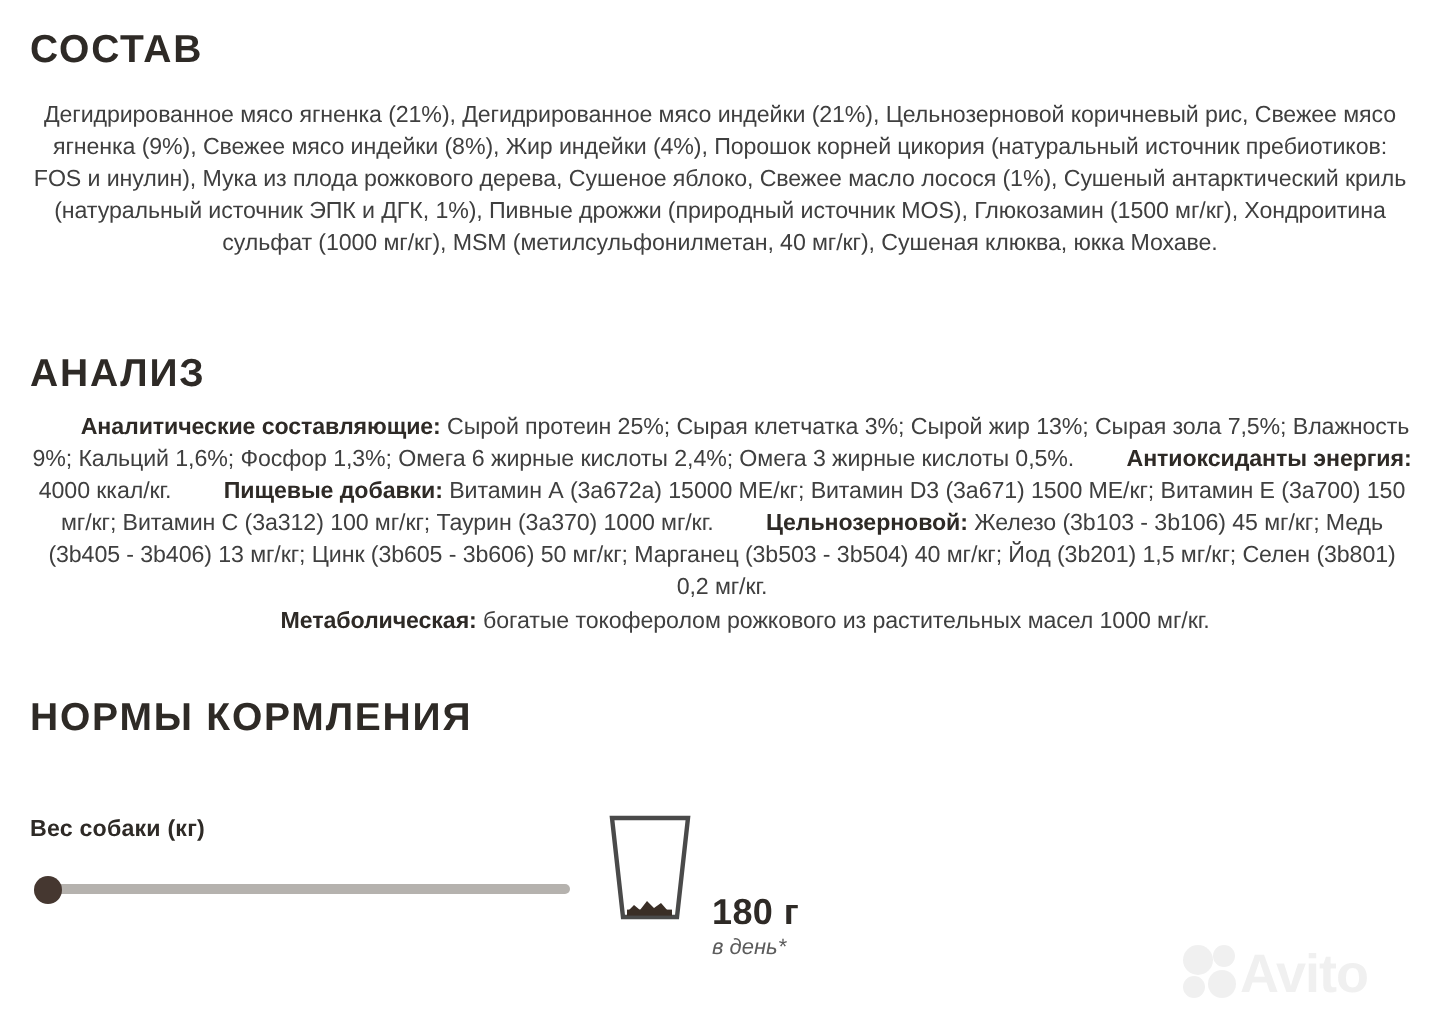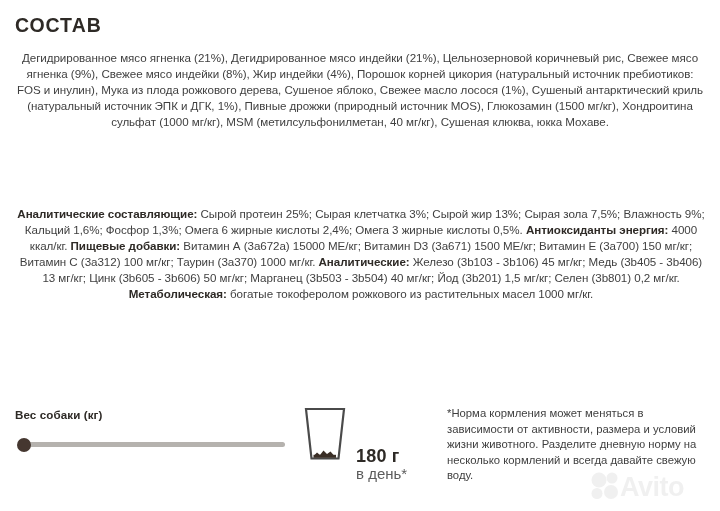--- a/index.html
+++ b/index.html
@@ -37,20 +37,21 @@
   .body-text {
     font-size: 11.6px;
     line-height: 16.1px;
     color: #3f3f3f;
     text-align: center;
     letter-spacing: -0.05px;
   }
   .body-text b {
     font-weight: 700;
     color: #2e2a26;
+    margin-left: 23px;
   }
 
   
   .sec-sostav {
     position: absolute;
     left: 15px;
     top: 16px;
     width: 692px;
   }
   .sec-sostav .section-heading { margin-bottom: 0px; }
@@ -169,24 +170,25 @@
   }
   .amount-value {
     font-size: 18px;
     font-weight: 700;
     color: #2e2a26;
     line-height: 20px;
     letter-spacing: 0.2px;
     margin-top: 32px;
   }
   .amount-unit {
-    font-size: 15px;
+    font-size: 11px;
     color: #5c5c5c;
     line-height: 14px;
     margin-top: 1px;
+    font-style: italic;
   }
 
   
   .note-col {
     position: absolute;
     left: 447px;
     top: 8px;
     width: 262px;
   }
   .note-text {
@@ -226,35 +228,41 @@
 <body>
 
 <div class="page">
 
   <div class="sec-sostav">
     <div class="section-heading">СОСТАВ</div>
   </div>
 
   <div class="sostav-body body-text">Дегидрированное мясо ягненка (21%), Дегидрированное мясо индейки (21%), Цельнозерновой коричневый рис, Свежее мясо ягненка (9%), Свежее мясо индейки (8%), Жир индейки (4%), Порошок корней цикория (натуральный источник пребиотиков: FOS и инулин), Мука из плода рожкового дерева, Сушеное яблоко, Свежее масло лосося (1%), Сушеный антарктический криль (натуральный источник ЭПК и ДГК, 1%), Пивные дрожжи (природный источник MOS), Глюкозамин (1500 мг/кг), Хондроитина сульфат (1000 мг/кг), MSM (метилсульфонилметан, 40 мг/кг), Сушеная клюква, юкка Мохаве.</div>
 
+  <div class="sec-analiz-head">
+    <div class="section-heading">АНАЛИЗ</div>
+  </div>
 
   <div class="analiz-body body-text">
     <b>Аналитические составляющие:</b>
     <span>Сырой протеин 25%; Сырая клетчатка 3%; Сырой жир 13%; Сырая зола 7,5%; Влажность 9%; Кальций 1,6%; Фосфор 1,3%; Омега 6 жирные кислоты 2,4%; Омега 3 жирные кислоты 0,5%.</span>
     <b>Антиоксиданты энергия:</b>
     <span>4000 ккал/кг.</span>
     <b>Пищевые добавки:</b>
     <span>Витамин А (3а672а) 15000 МЕ/кг; Витамин D3 (3а671) 1500 МЕ/кг; Витамин Е (3а700) 150 мг/кг; Витамин С (3а312) 100 мг/кг; Таурин (3а370) 1000 мг/кг.</span>
-    <b>Аналитические:</b>
+    <b>Цельнозерновой:</b>
     <span>Железо (3b103 - 3b106) 45 мг/кг; Медь (3b405 - 3b406) 13 мг/кг; Цинк (3b605 - 3b606) 50 мг/кг; Марганец (3b503 - 3b504) 40 мг/кг; Йод (3b201) 1,5 мг/кг; Селен (3b801) 0,2 мг/кг.</span>
     <br>
     <b>Метаболическая:</b>
     <span>богатые токоферолом рожкового из растительных масел 1000 мг/кг.</span>
   </div>
 
+  <div class="sec-normy-head">
+    <div class="section-heading">НОРМЫ КОРМЛЕНИЯ</div>
+  </div>
 
   <div class="feeding-panel">
 
     <div class="slider-col">
       <div class="slider-label">Вес собаки (кг)</div>
 
       <div class="slider-track-wrap">
         <div class="slider-track" style="background: rgb(181, 178, 174);"></div>
         <div class="slider-thumb" style="background: rgb(69, 55, 48); left: 0px;"></div>
       </div>
@@ -267,23 +275,20 @@
         <path d="M11 49.5 L14 46.5 L17 49 L20.5 44.5 L24 48 L27.5 45.5 L31 49.5 Z" fill="#3a2e26"></path>
         <rect x="10.5" y="48.8" width="22.5" height="3" fill="#3a2e26"></rect>
       </svg>
 
       <div class="amount-text">
         <div class="amount-value">180 г</div>
         <div class="amount-unit">в день*</div>
       </div>
     </div>
 
-    <div class="note-col">
-      <div class="note-text">*Норма кормления может меняться в зависимости от активности, размера и условий жизни животного. Разделите дневную норму на несколько кормлений и всегда давайте свежую воду.</div>
-    </div>
 
   </div>
 
   <div class="watermark">
     <svg class="wm-logo" viewBox="0 0 30 30">
       <circle cx="9" cy="9" r="7.5" fill="#8f8f8f"></circle>
       <circle cx="22" cy="7" r="5.5" fill="#8f8f8f"></circle>
       <circle cx="7" cy="22.5" r="5.5" fill="#8f8f8f"></circle>
       <circle cx="21" cy="21" r="7" fill="#8f8f8f"></circle>
     </svg>

